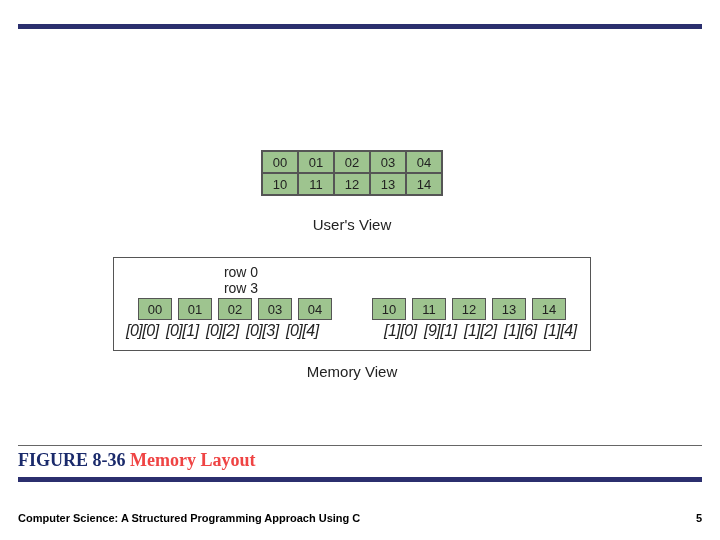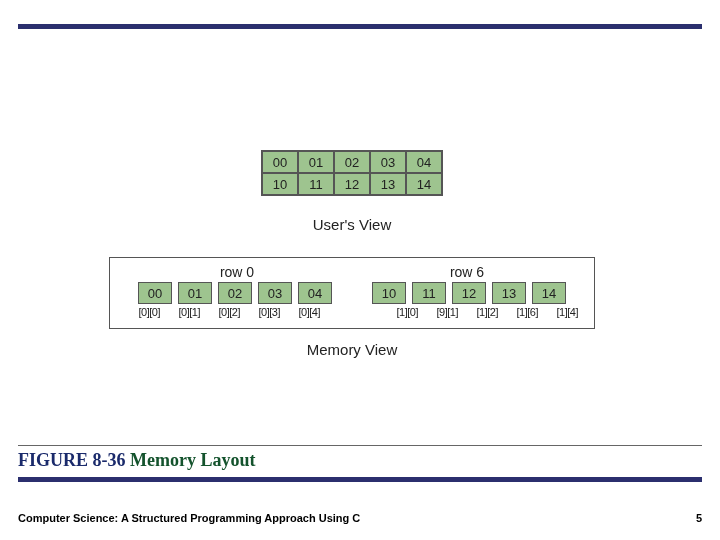--- a/index.html
+++ b/index.html
@@ -69,20 +69,21 @@
     flex-direction: column;
     align-items: center;
   }
   .mem-headers {
     display: flex;
     width: 100%;
     justify-content: space-between;
     font-size: 14px;
     color: #222;
     margin-bottom: 2px;
+    flex-direction: column;
   }
   .mem-headers span { width: 230px; text-align: center; }
   .mem-cells {
     display: flex;
   }
   .mcell {
     width: 34px;
     height: 22px;
     border: 1px solid #555;
     background: #9ec48f;
@@ -94,25 +95,26 @@
     margin-right: 6px;
   }
   .mcell.last-of-group { margin-right: 40px; }
   .mcell:last-child { margin-right: 0; }
   .mem-idx {
     display: flex;
     margin-top: 2px;
   }
   .midx {
     width: 34px;
-    font-size: 11px;
-    text-align: right;
+    font-size: 16px;
+    text-align: left;
     color: #222;
     margin-right: 6px;
     letter-spacing: -0.5px;
+    font-style: italic;
   }
   .midx.last-of-group { margin-right: 64px; }
   .midx:last-child { margin-right: 0; }
   .mem-label {
     font-size: 15px;
     margin-top: 12px;
     color: #222;
   }
   
   .caption-area {
@@ -126,21 +128,21 @@
     background: #666;
     margin-bottom: 4px;
   }
   .caption {
     font-size: 18px;
     font-weight: bold;
     color: #000;
     padding-bottom: 4px;
   }
   .caption .fignum { color: #1a2a6b; font-family: "Times New Roman", serif; }
-  .caption .figtxt { color: #14532d; font-family: "Times New Roman", serif; }
+  .caption .figtxt { color: #ef4444; font-family: "Times New Roman", serif; }
   .thick-rule {
     height: 5px;
     background: #2b2f6e;
     margin-top: 2px;
   }
   
   .footer {
     position: absolute;
     left: 18px;
     right: 18px;
@@ -175,21 +177,21 @@
         <div class="ucell">13</div>
         <div class="ucell">14</div>
       </div>
     </div>
     <div class="users-label">User's View</div>
   </div>
 
   <div class="mem-outer">
     <div class="mem-headers">
       <span>row 0</span>
-      <span>row 6</span>
+      <span>row 3</span>
     </div>
     <div class="mem-cells">
       <div class="mcell">00</div>
       <div class="mcell">01</div>
       <div class="mcell">02</div>
       <div class="mcell">03</div>
       <div class="mcell last-of-group">04</div>
       <div class="mcell">10</div>
       <div class="mcell">11</div>
       <div class="mcell">12</div>

